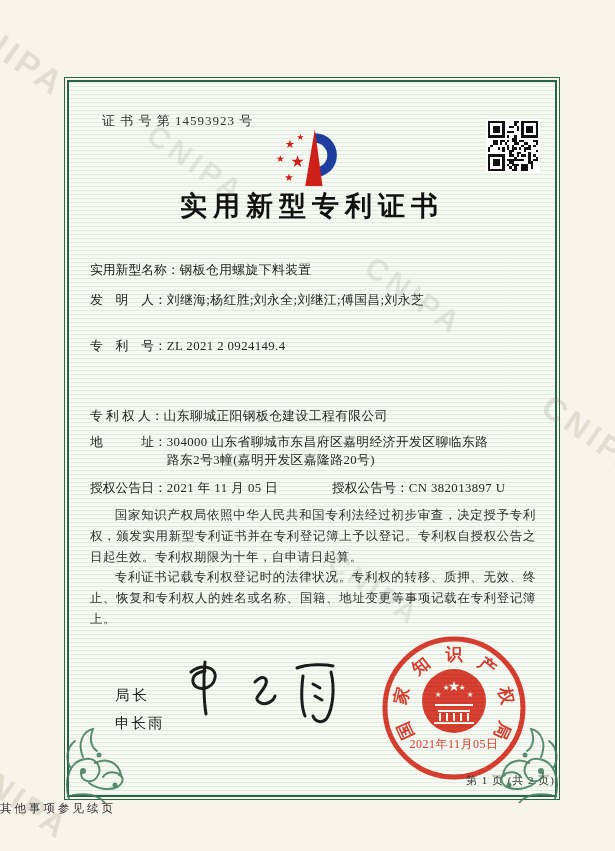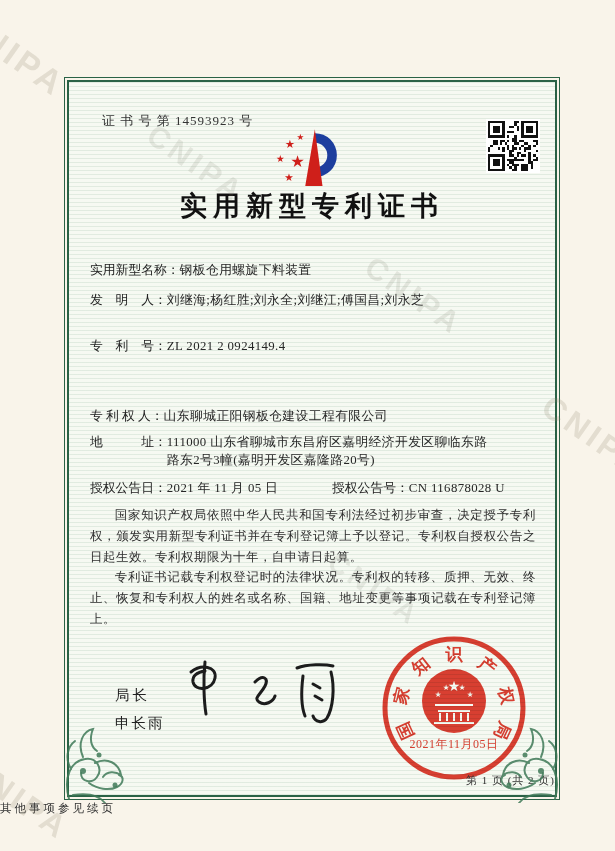--- a/index.html
+++ b/index.html
@@ -298,26 +298,26 @@
   <div class="row r2">
     <span class="lab">发　明　人：</span><span class="val">刘继海;杨红胜;刘永全;刘继江;傅国昌;刘永芝</span>
   </div>
   <div class="row r3">
     <span class="lab">专　利　号：</span><span class="val">ZL 2021 2 0924149.4</span>
   </div>
   <div class="row r5">
     <span class="lab">专 利 权 人：</span><span class="val">山东聊城正阳钢板仓建设工程有限公司</span>
   </div>
   <div class="row r6">
-    <span class="lab">地　　　址：</span><span class="addr-val"><span>111000 山东省聊城市东昌府区嘉明经济开发区聊临东路</span><br><span>路东2号3幢(嘉明开发区嘉隆路20号)</span></span>
+    <span class="lab">地　　　址：</span><span class="addr-val"><span>304000 山东省聊城市东昌府区嘉明经济开发区聊临东路</span><br><span>路东2号3幢(嘉明开发区嘉隆路20号)</span></span>
   </div>
   <div class="row r7">
     <span class="lab">授权公告日：</span><span class="val">2021 年 11 月 05 日</span>
     <span class="pair2">
-      <span class="lab">授权公告号：</span><span class="val">CN 116878028 U</span>
+      <span class="lab">授权公告号：</span><span class="val">CN 382013897 U</span>
     </span>
   </div>
 
   <div class="paras">
     <p>国家知识产权局依照中华人民共和国专利法经过初步审查，决定授予专利权，颁发实用新型专利证书并在专利登记簿上予以登记。专利权自授权公告之日起生效。专利权期限为十年，自申请日起算。</p>
     <p>专利证书记载专利权登记时的法律状况。专利权的转移、质押、无效、终止、恢复和专利权人的姓名或名称、国籍、地址变更等事项记载在专利登记簿上。</p>
   </div>
 
   <div class="director-label">局长</div>
   <div class="director-name">申长雨</div>

